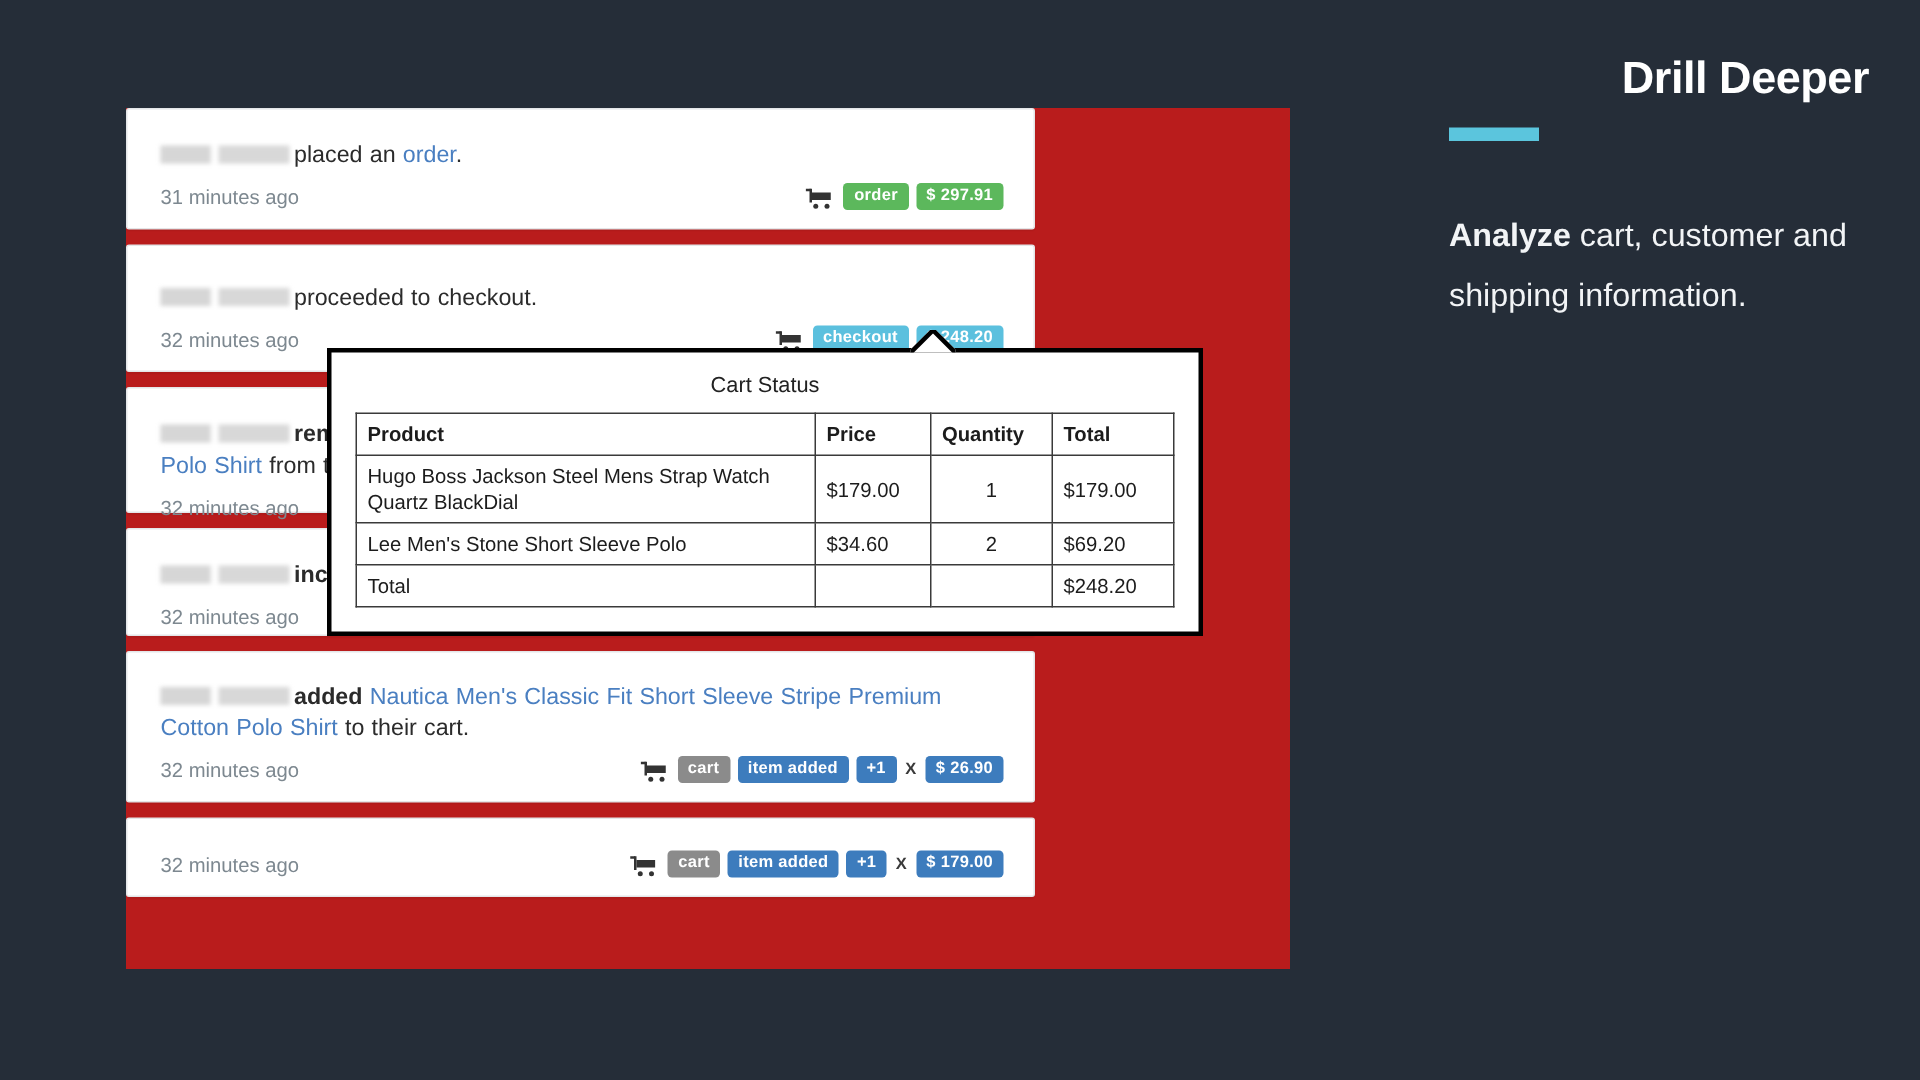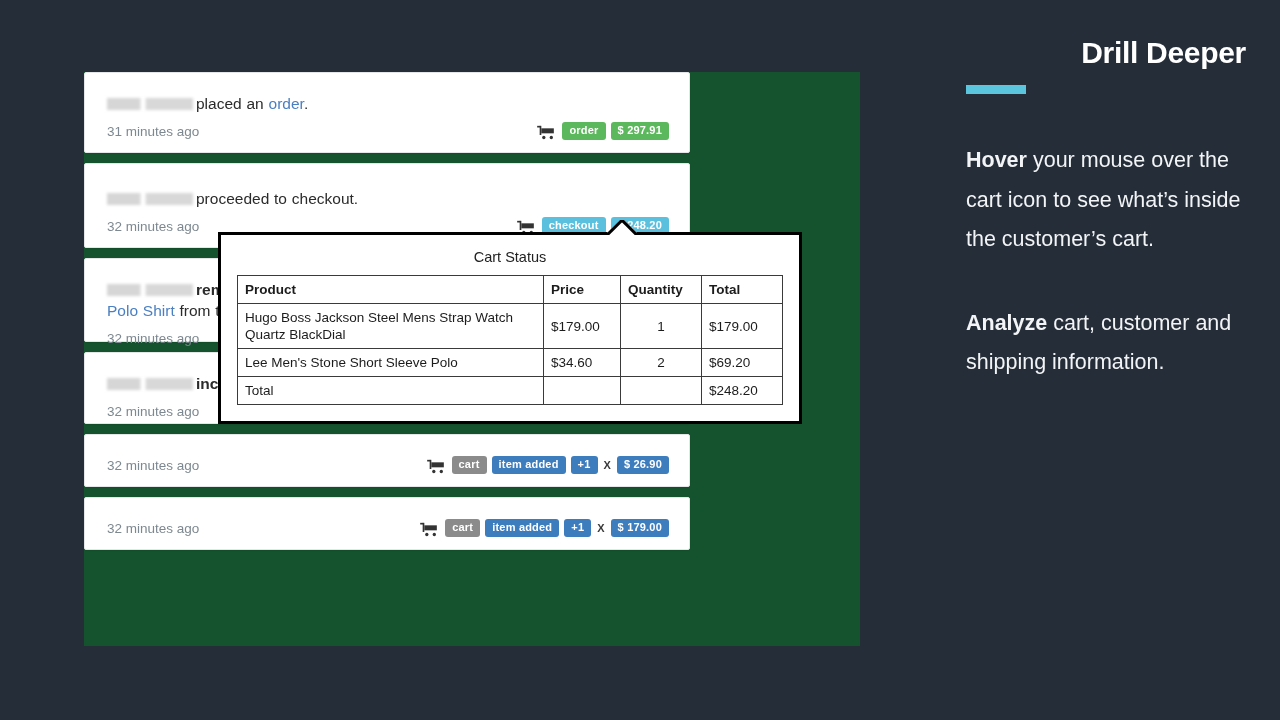--- a/index.html
+++ b/index.html
@@ -15,21 +15,21 @@
     position: relative;
   }
 
   
   #app-screenshot {
     position: absolute;
     left: 84px;
     top: 72px;
     width: 776px;
     height: 574px;
-    background: #14532d;
+    background: #b91c1c;
     overflow: hidden;
   }
 
   #activity-feed {
     position: absolute;
     left: 0;
     top: 0;
     width: 606px;
     padding: 0;
   }
@@ -301,20 +301,25 @@
           <span class="badge badge-default">cart</span>
           <span class="badge badge-primary">item increased</span>
           <span class="badge badge-primary">+1</span>
           <span class="times-sign">X</span>
           <span class="badge badge-primary">$ 34.60</span>
         </span>
       </div>
     </div>
 
     <div class="feed-card" style="padding-top:19px;">
+      <p class="feed-text">
+        <span class="name-redacted"></span><span class="verb">added</span>
+        <span class="product-link">Nautica Men's Classic Fit Short Sleeve Stripe Premium Cotton Polo Shirt</span>
+        <span>to their cart.</span>
+      </p>
       <div class="feed-meta-row">
         <span class="timestamp">32 minutes ago</span>
         <span class="badge-group">
           <span class="cart-icon">
             <svg viewBox="0 0 20 18" width="17" height="15" aria-hidden="true">
               <rect x="0" y="1" width="4" height="2" fill="#333"></rect>
               <rect x="3" y="1" width="2" height="11" fill="#333"></rect>
               <rect x="5" y="4" width="15" height="6" fill="#333"></rect>
               <circle cx="8" cy="15" r="2" fill="#333"></circle>
               <circle cx="17" cy="15" r="2" fill="#333"></circle>
@@ -387,20 +392,17 @@
       </tbody>
     </table>
   </div>
 
 </div>
 
 <div id="explainer">
   <div class="deck-title">Drill Deeper</div>
   <div class="title-underline"></div>
 
-  <p class="para para-1">
-    <span class="lead">Hover</span><span> your mouse over the cart icon to see what’s inside the customer’s cart.</span>
-  </p>
 
   <p class="para para-2">
     <span class="lead">Analyze</span><span> cart, customer and shipping information.</span>
   </p>
 </div>
 
 </body></html>

